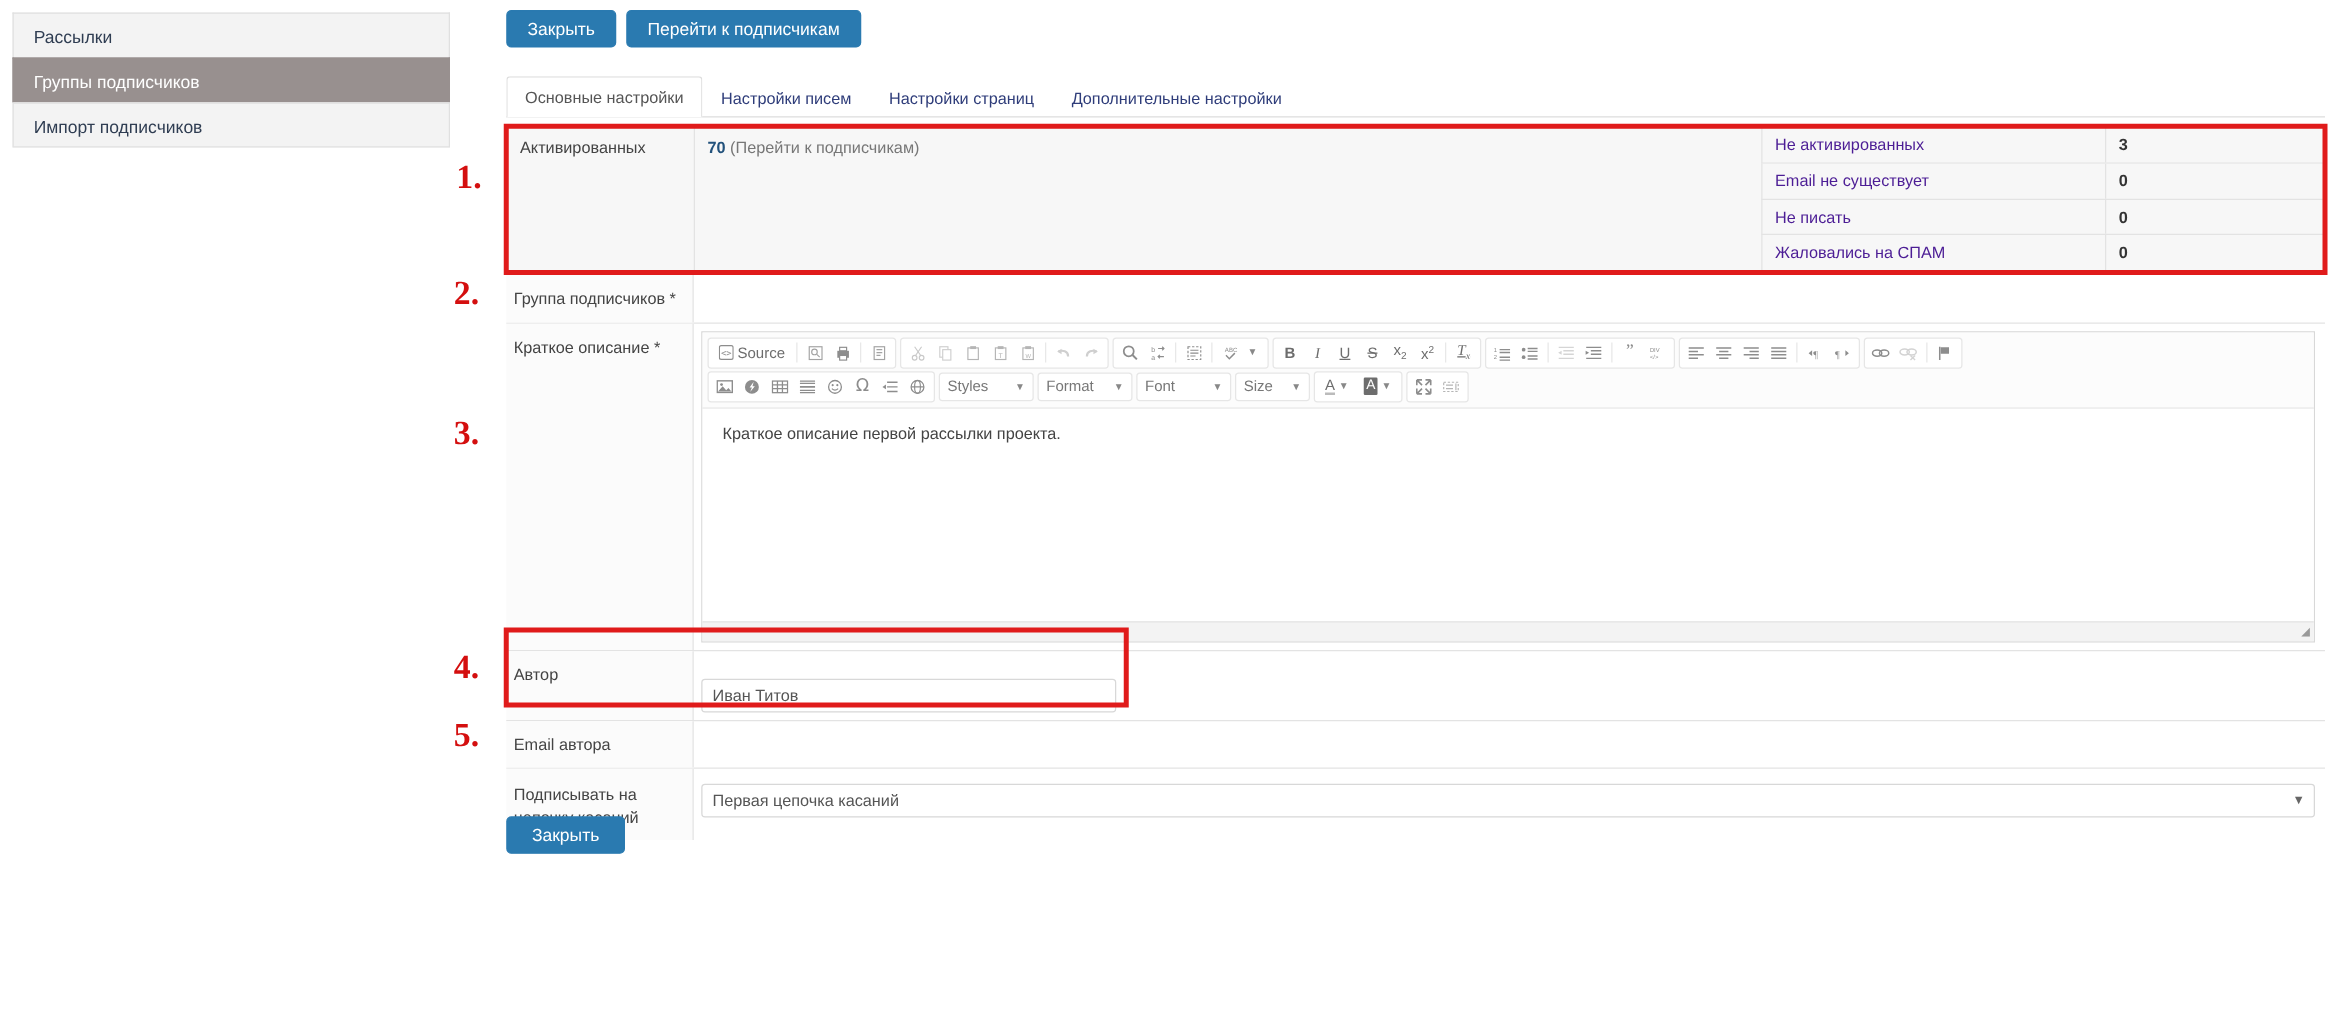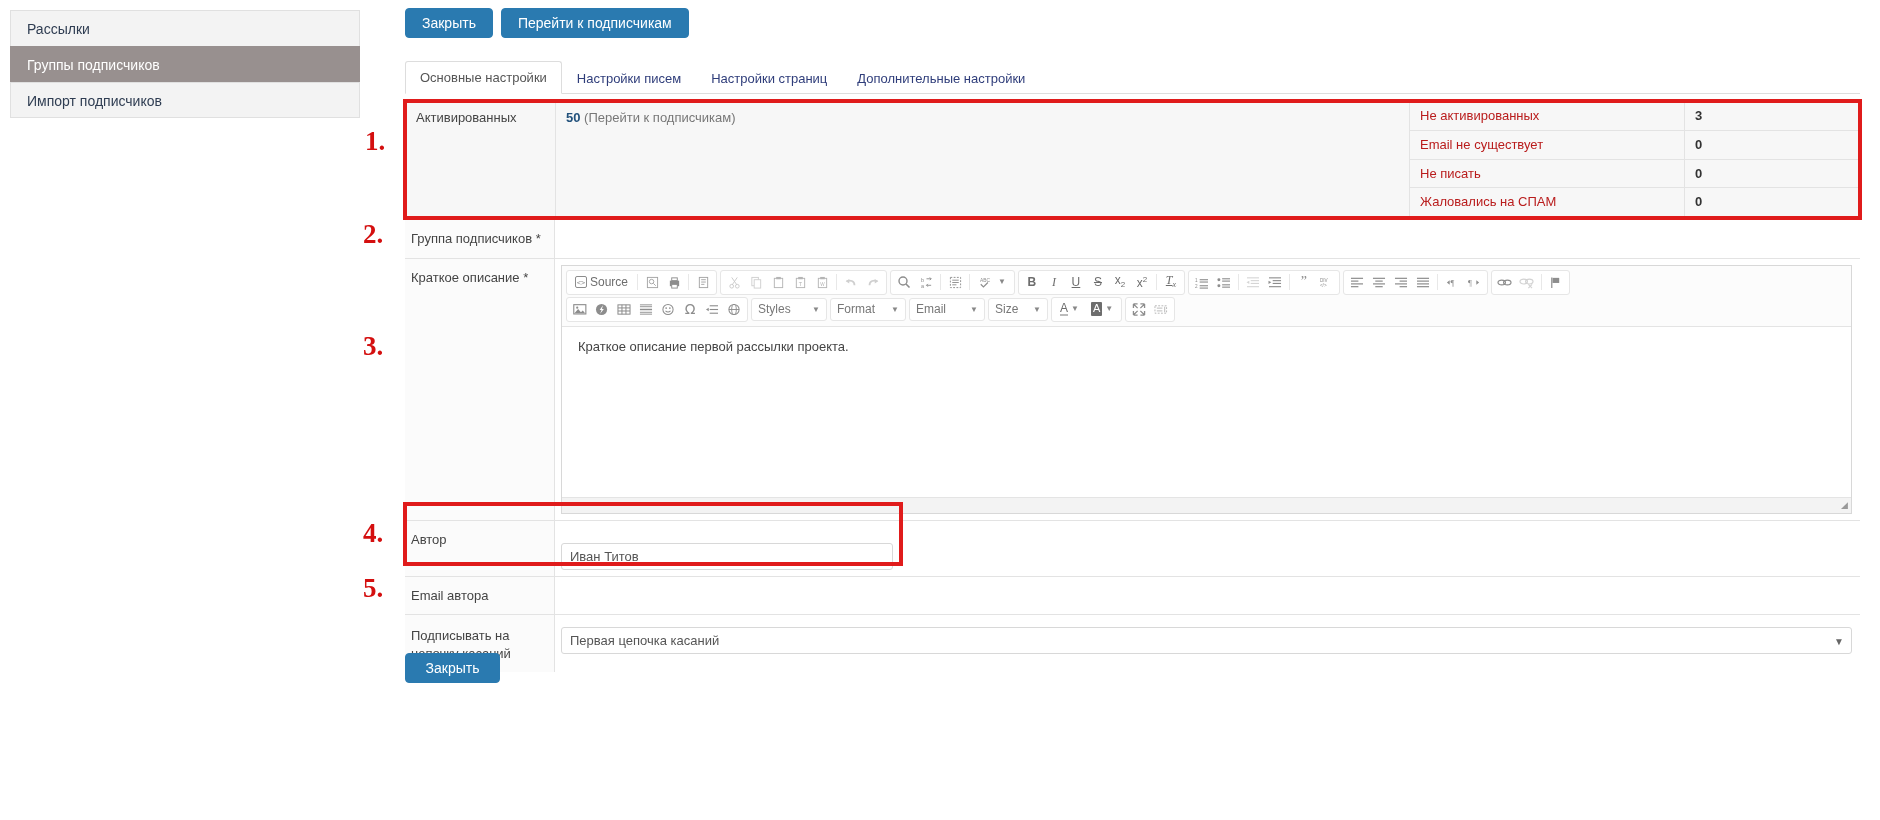--- a/index.html
+++ b/index.html
@@ -142,21 +142,21 @@
     height: 29.2px;
     border-bottom: 1px solid #e3e3e3;
     border-left: 1px solid #e3e3e3;
     background: #f7f7f7;
   }
   .stats-row:last-child { border-bottom: none; }
   .stats-row .k {
     width: 275px;
     padding: 6px 10px;
     font-size: 13px;
-    color: #b91c1c;
+    color: #4c1d95;
     border-right: 1px solid #e3e3e3;
     white-space: nowrap;
   }
   .stats-row .v {
     flex: 1;
     padding: 6px 10px;
     font-size: 13px;
     font-weight: bold;
     color: #333;
   }
@@ -329,21 +329,21 @@
       </div>
       <div class="tab">
         <span>Дополнительные настройки</span>
       </div>
     </div>
   </div>
 
   <div class="stats">
     <div class="stats-left-label">Активированных</div>
     <div class="stats-left-value">
-      <b>50</b>
+      <b>70</b>
       <span class="muted">(Перейти к подписчикам)</span>
     </div>
     <div class="stats-right">
       <div class="stats-row">
         <div class="k">Не активированных</div>
         <div class="v">3</div>
       </div>
       <div class="stats-row">
         <div class="k">Email не существует</div>
         <div class="v">0</div>
@@ -696,21 +696,21 @@
 
               <div class="ck-combo">
                 <span>Styles</span>
                 <span class="cc">▼</span>
               </div>
               <div class="ck-combo">
                 <span>Format</span>
                 <span class="cc">▼</span>
               </div>
               <div class="ck-combo">
-                <span>Email</span>
+                <span>Font</span>
                 <span class="cc">▼</span>
               </div>
               <div class="ck-combo" style="min-width:60px;">
                 <span>Size</span>
                 <span class="cc">▼</span>
               </div>
 
               <div class="ck-group">
                 <div class="ck-btn wide">
                   <span style="color:#6d6d6d;font-size:12px;border-bottom:2px solid #bbb;line-height:1;">A</span>

